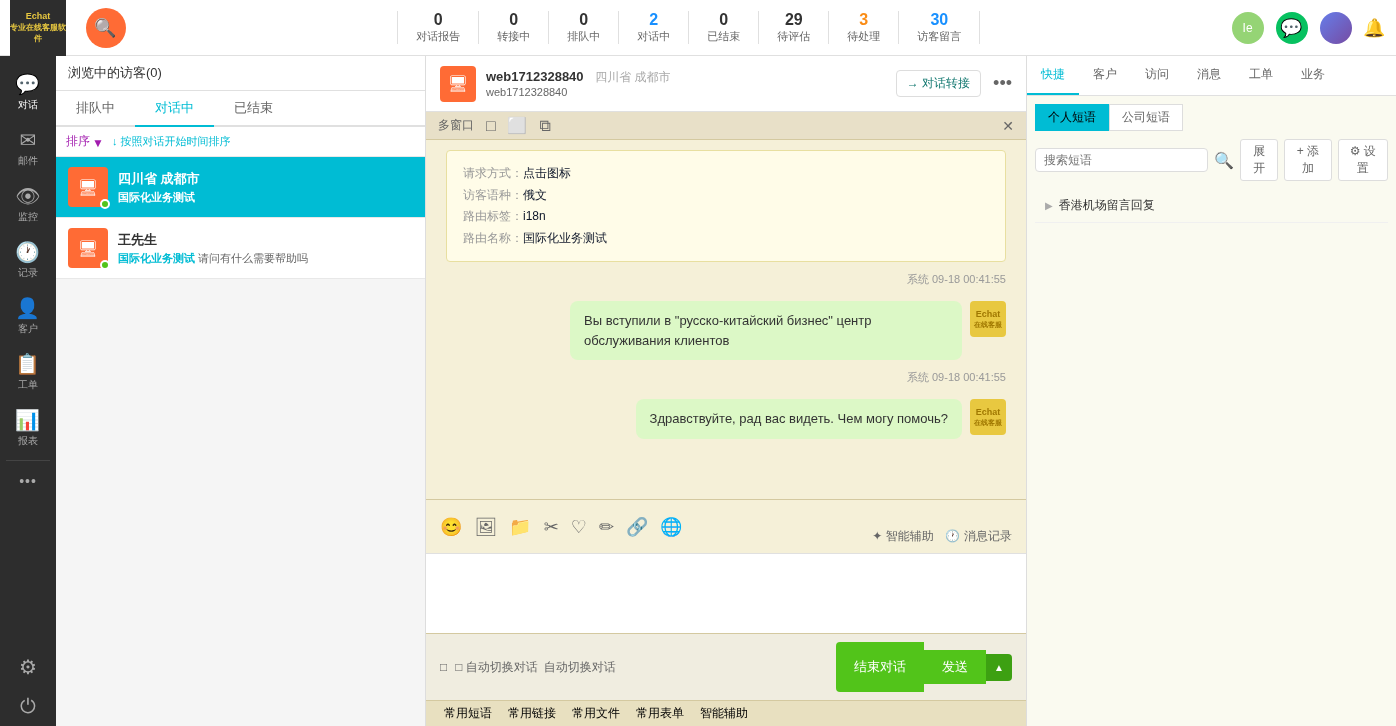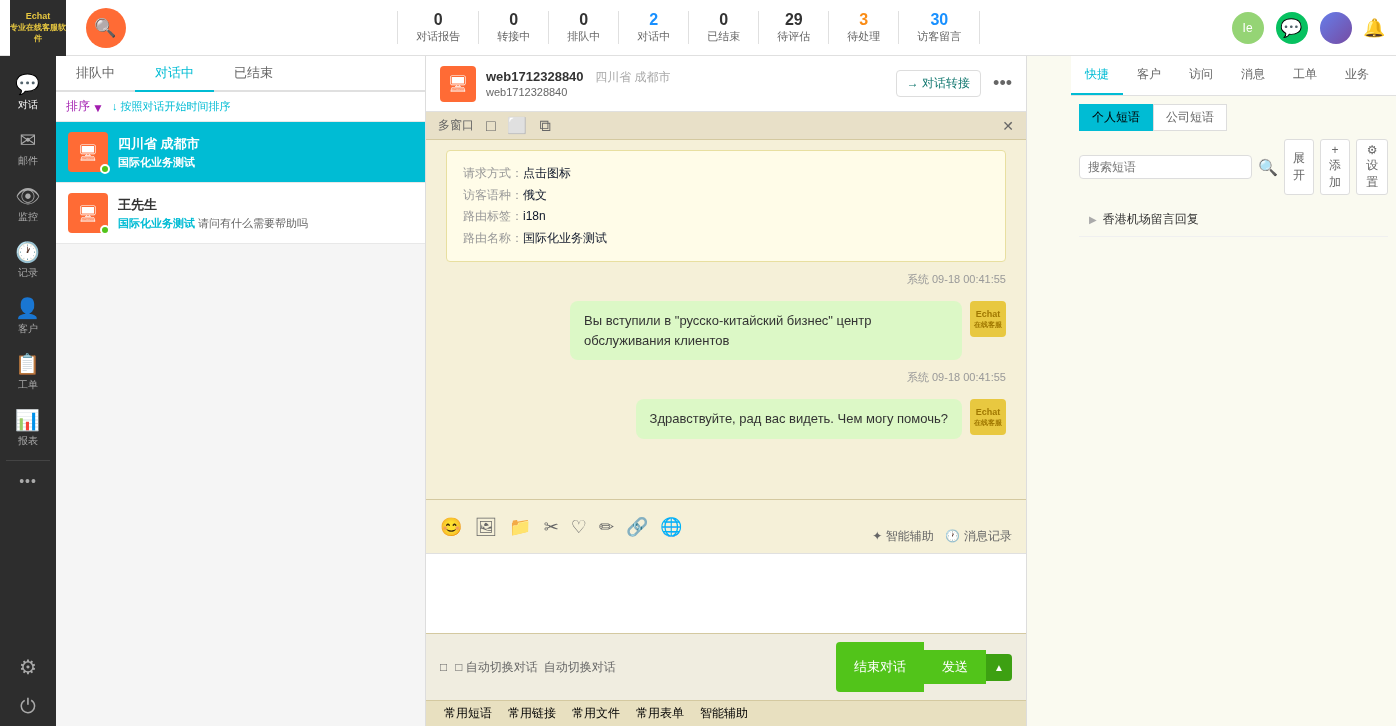--- a/index.html
+++ b/index.html
@@ -352,21 +352,20 @@
     }
     .footer-tab { cursor: pointer; padding: 4px 8px; }
 
     
     #right-panel {
       width: 370px;
       background: #fafaf0;
       border-left: 1px solid #ddd;
       display: flex;
       flex-direction: column;
-      padding-left: 44px;
     }
     #right-tabs {
       display: flex;
       background: #fff;
       border-bottom: 1px solid #e0e0e0;
     }
     .right-tab {
       padding: 10px 14px;
       cursor: pointer;
       font-size: 12px;
@@ -525,20 +524,23 @@
     <div style="flex:1"></div>
     <div class="sidebar-item">
       <span class="icon">⚙</span>
     </div>
     <div class="sidebar-item">
       <span class="icon">⏻</span>
     </div>
   </div>
 
   <div id="panel-left">
+    <div id="panel-header">
+      <span>浏览中的访客(0)</span>
+    </div>
     <div id="tabs-bar">
       <div class="tab-item">
         <span>排队中</span>
       </div>
       <div class="tab-item active">
         <span>对话中</span>
       </div>
       <div class="tab-item">
         <span>已结束</span>
       </div>

